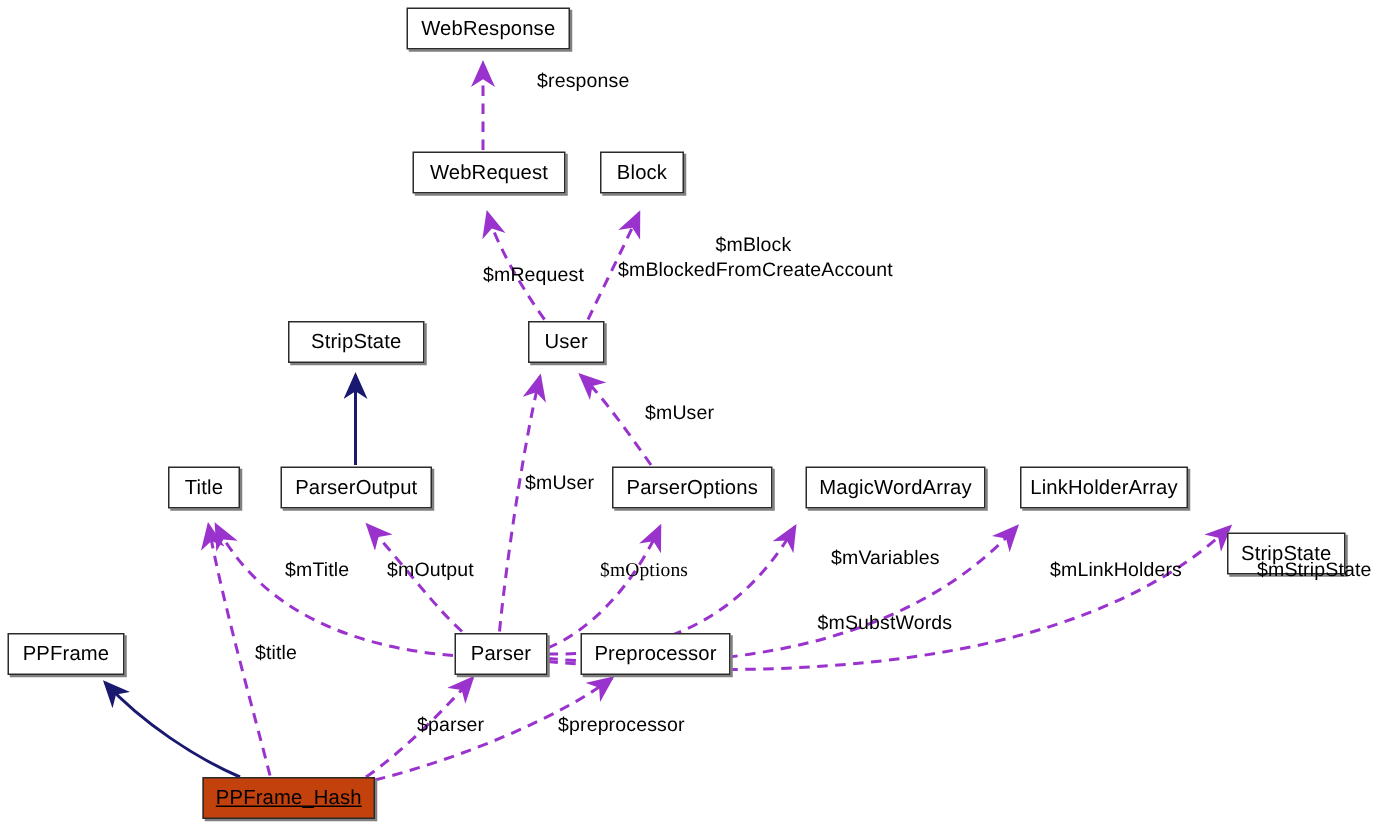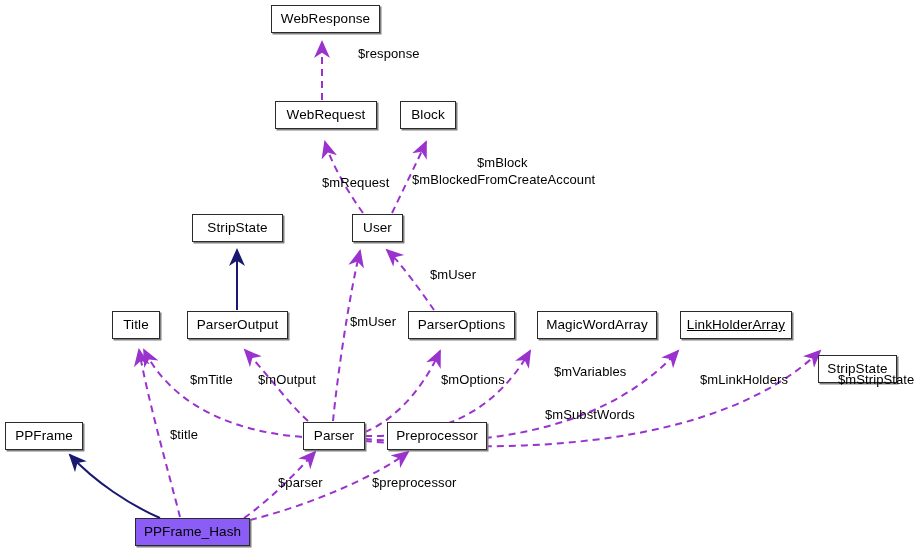--- a/index.html
+++ b/index.html
@@ -34,21 +34,22 @@
     font-size: 13.5px;
     line-height: 1;
     display: flex;
     align-items: center;
     justify-content: center;
     white-space: nowrap;
     box-shadow: 1.5px 1.5px 0 0 #808080;
     letter-spacing: 0.1px;
   }
   .node.highlight {
-    background: #8b5cf6;
+    background: #c2410c;
+    text-decoration: underline;
   }
   .edge-label {
     position: absolute;
     font-size: 13px;
     color: #000000;
     white-space: nowrap;
     line-height: 15px;
     text-align: center;
     letter-spacing: 0.1px;
   }
@@ -128,21 +129,21 @@
       </div>
       <div class="node" style="left: 187px; top: 311px; width: 101px; height: 28px;">
         <span>ParserOutput</span>
       </div>
       <div class="node" style="left: 408px; top: 311px; width: 107px; height: 28px;">
         <span>ParserOptions</span>
       </div>
       <div class="node" style="left: 537px; top: 311px; width: 120px; height: 28px;">
         <span>MagicWordArray</span>
       </div>
-      <div class="node" style="left: 680px; top: 311px; width: 112px; height: 28px; text-decoration: underline;">
+      <div class="node" style="left: 680px; top: 311px; width: 112px; height: 28px;">
         <span>LinkHolderArray</span>
       </div>
       <div class="node" style="left: 818px; top: 311px; width: 79px; height: 28px; margin-top: 44px;">
         <span>StripState</span>
       </div>
       <div class="node" style="left: 5px; top: 422px; width: 78px; height: 28px;">
         <span>PPFrame</span>
       </div>
       <div class="node" style="left: 303px; top: 422px; width: 62px; height: 28px;">
         <span>Parser</span>
@@ -156,21 +157,21 @@
     </div>
   <div id="labels">
       <div class="edge-label" style="left: 326px; top: 46px; margin-left: 32px;">$response</div>
       <div class="edge-label" style="left: 322px; top: 163px; margin-top: 12px;">$mRequest</div>
       <div class="edge-label" style="left: 477px; top: 155px;">$mBlock</div>
       <div class="edge-label" style="left: 412px; top: 172px;">$mBlockedFromCreateAccount</div>
       <div class="edge-label" style="left: 430px; top: 267px;">$mUser</div>
       <div class="edge-label" style="left: 350px; top: 314px;">$mUser</div>
       <div class="edge-label" style="left: 190px; top: 372px;">$mTitle</div>
       <div class="edge-label" style="left: 258px; top: 372px;">$mOutput</div>
-      <div class="edge-label" style="left: 441px; top: 372px;">$mOptions</div>
+      <div class="edge-label" style="left: 400px; top: 372px; font-family: Liberation Serif, serif;">$mOptions</div>
       <div class="edge-label" style="left: 554px; top: 364px;">$mVariables</div>
       <div class="edge-label" style="left: 545px; top: 379px; margin-top: 28px;">$mSubstWords</div>
       <div class="edge-label" style="left: 700px; top: 372px;">$mLinkHolders</div>
       <div class="edge-label" style="left: 838px; top: 372px;">$mStripState</div>
       <div class="edge-label" style="left: 170px; top: 427px;">$title</div>
       <div class="edge-label" style="left: 278px; top: 475px;">$parser</div>
       <div class="edge-label" style="left: 372px; top: 475px;">$preprocessor</div>
     </div>
 
 </div>

